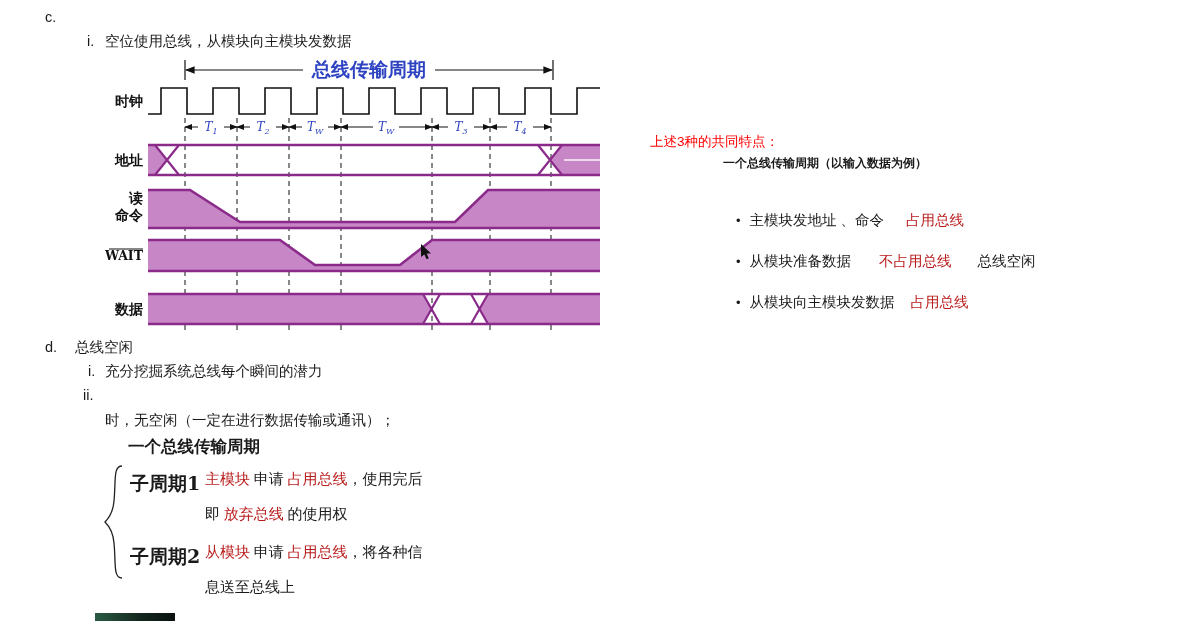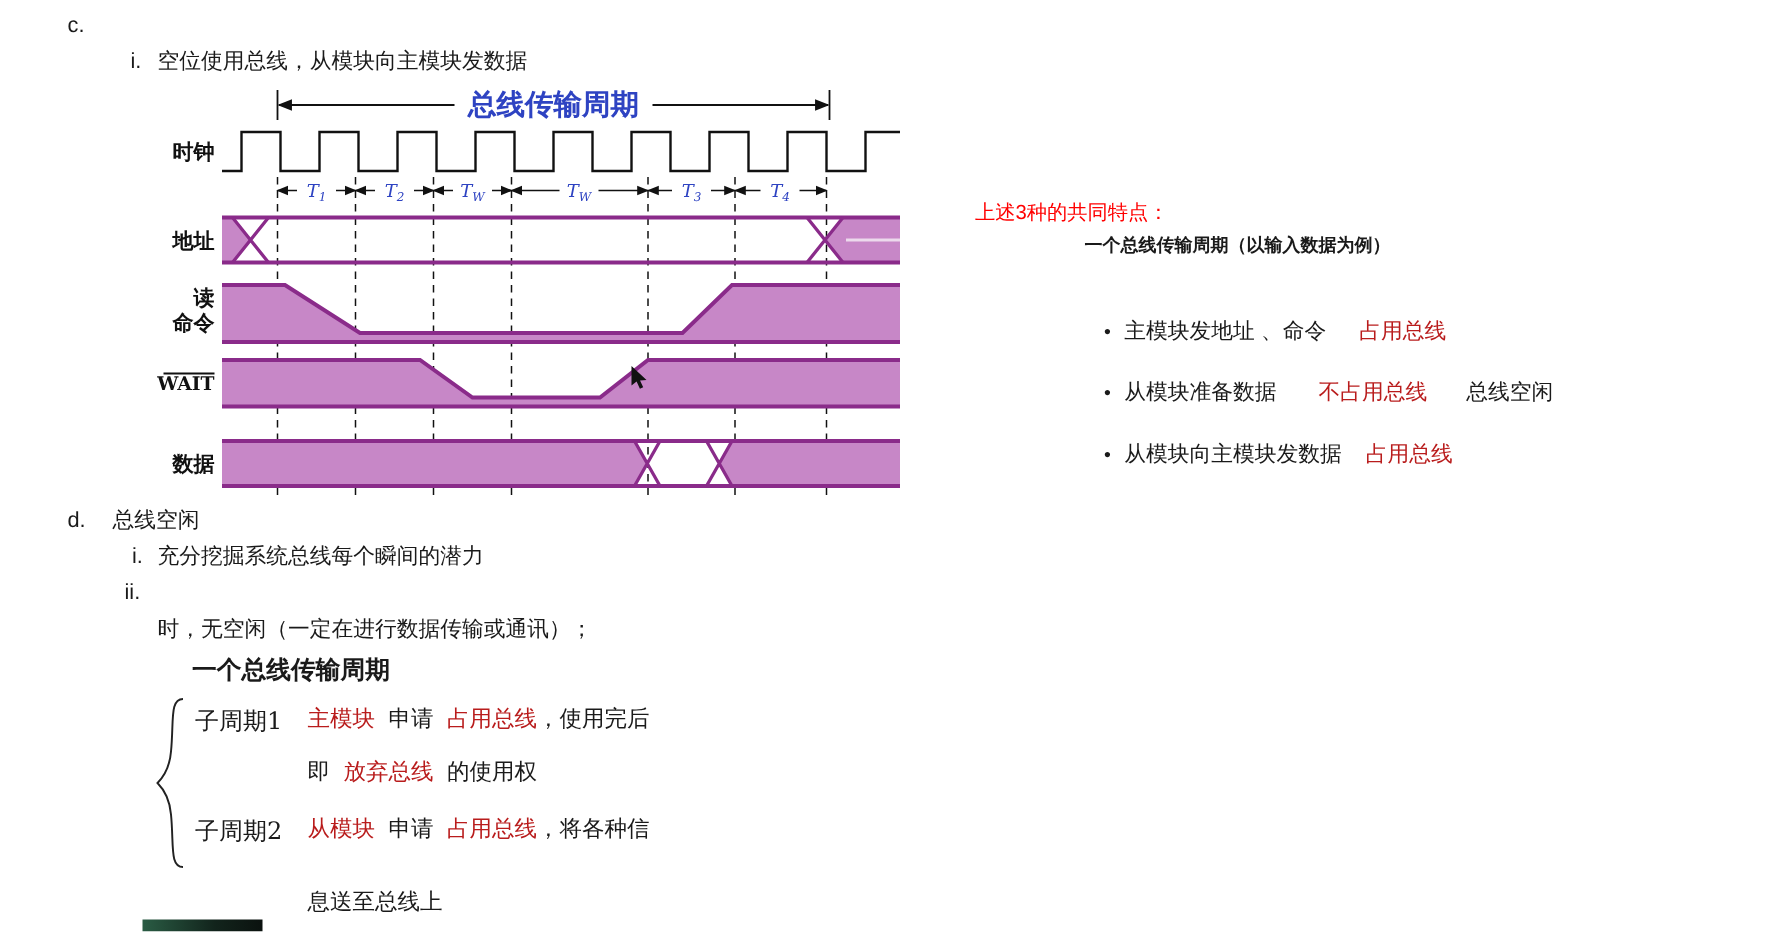--- a/index.html
+++ b/index.html
@@ -10,22 +10,22 @@
   .t13{font-size:13.5px}
   .red{color:#ff0000}
   .blu{color:#b91c1c}
   .rp-head{font-size:12px;font-weight:bold}
   .bullet{display:flex;align-items:baseline;font-size:14.5px}
   .bdot{margin-right:9px;font-size:13px}
   .gap22{margin-left:22px}
   .gap70{margin-left:28px}
   .gap16{margin-left:16px}
   .gap10{margin-left:26px}
-  .cyc{font-size:15px;font-family:Liberation Mono, monospace}
-  .cyc-label{font-size:16px;font-weight:normal;font-family:"DejaVu Serif","Liberation Serif",serif}
+  .cyc{font-size:15px;font-family:Liberation Serif, serif}
+  .cyc-label{font-size:19px;font-weight:bold;font-family:"DejaVu Serif","Liberation Serif",serif}
   .cyc-head{font-size:16.5px;font-weight:bold;font-family:"DejaVu Serif","Liberation Serif",serif}
   .dtitle{font:bold 19px "DejaVu Serif","Liberation Serif",serif;fill:#2e43c2}
   .slabel{font:bold 14px "DejaVu Serif","Liberation Serif",serif;fill:#111}
   .waitlabel{font:bold 12.5px "DejaVu Serif","Liberation Serif",serif;fill:#111}
   .tlabel{font:italic 12px "DejaVu Serif","Liberation Serif",serif;fill:#2e43c2}
   .tsub{font-size:8px}
   .darkstrip{background:linear-gradient(90deg,#2a5c44 0%,#12241c 60%,#0b120f 100%)}
 </style>
 </head>
 <body>
@@ -164,19 +164,19 @@
     <span class="blu">主模块</span><span> 申请 </span><span class="blu">占用总线</span><span>，使用完后</span>
   </div>
   <div class="abs cyc" style="left:205px;top:505px">
     <span>即 </span><span class="blu">放弃总线</span><span> 的使用权</span>
   </div>
 
   <span class="abs cyc-label" style="left:130px;top:544px">子周期2</span>
   <div class="abs cyc" style="left:205px;top:543px">
     <span class="blu">从模块</span><span> 申请 </span><span class="blu">占用总线</span><span>，将各种信</span>
   </div>
-  <div class="abs cyc" style="left:205px;top:592px">
+  <div class="abs cyc" style="left:205px;top:578px">
     <span>息送至总线上</span>
   </div>
 
   <div class="abs darkstrip" style="left:95px;top:613px;width:80px;height:8px"></div>
 
 </div>
 
 </body></html>

